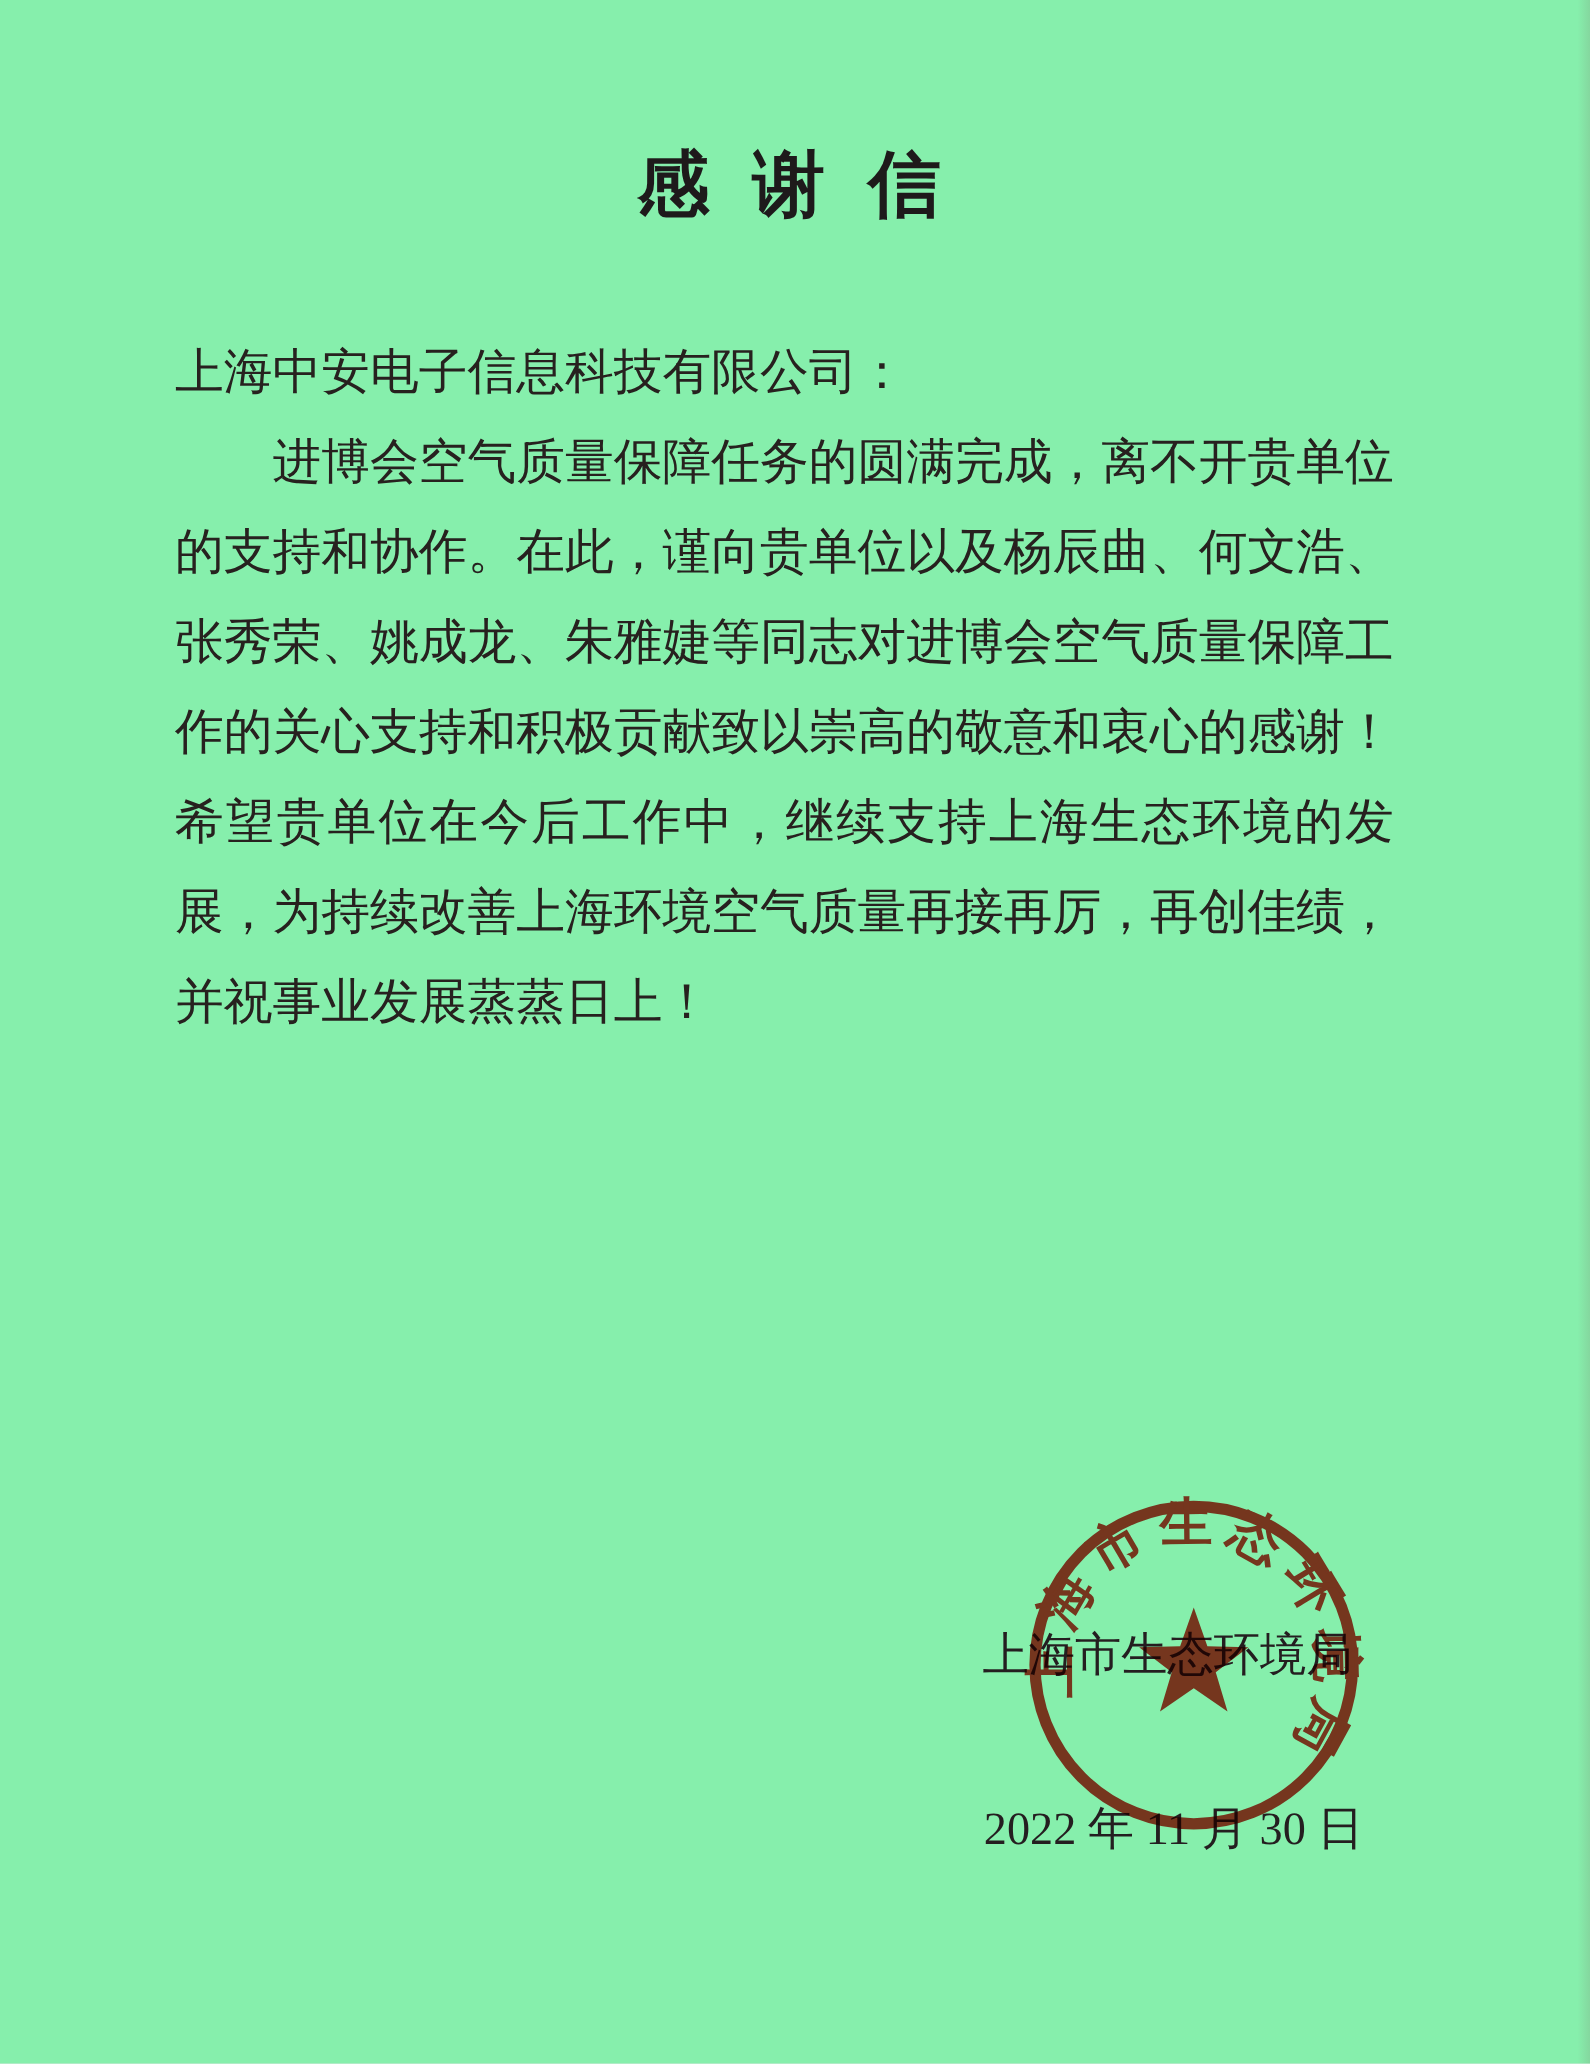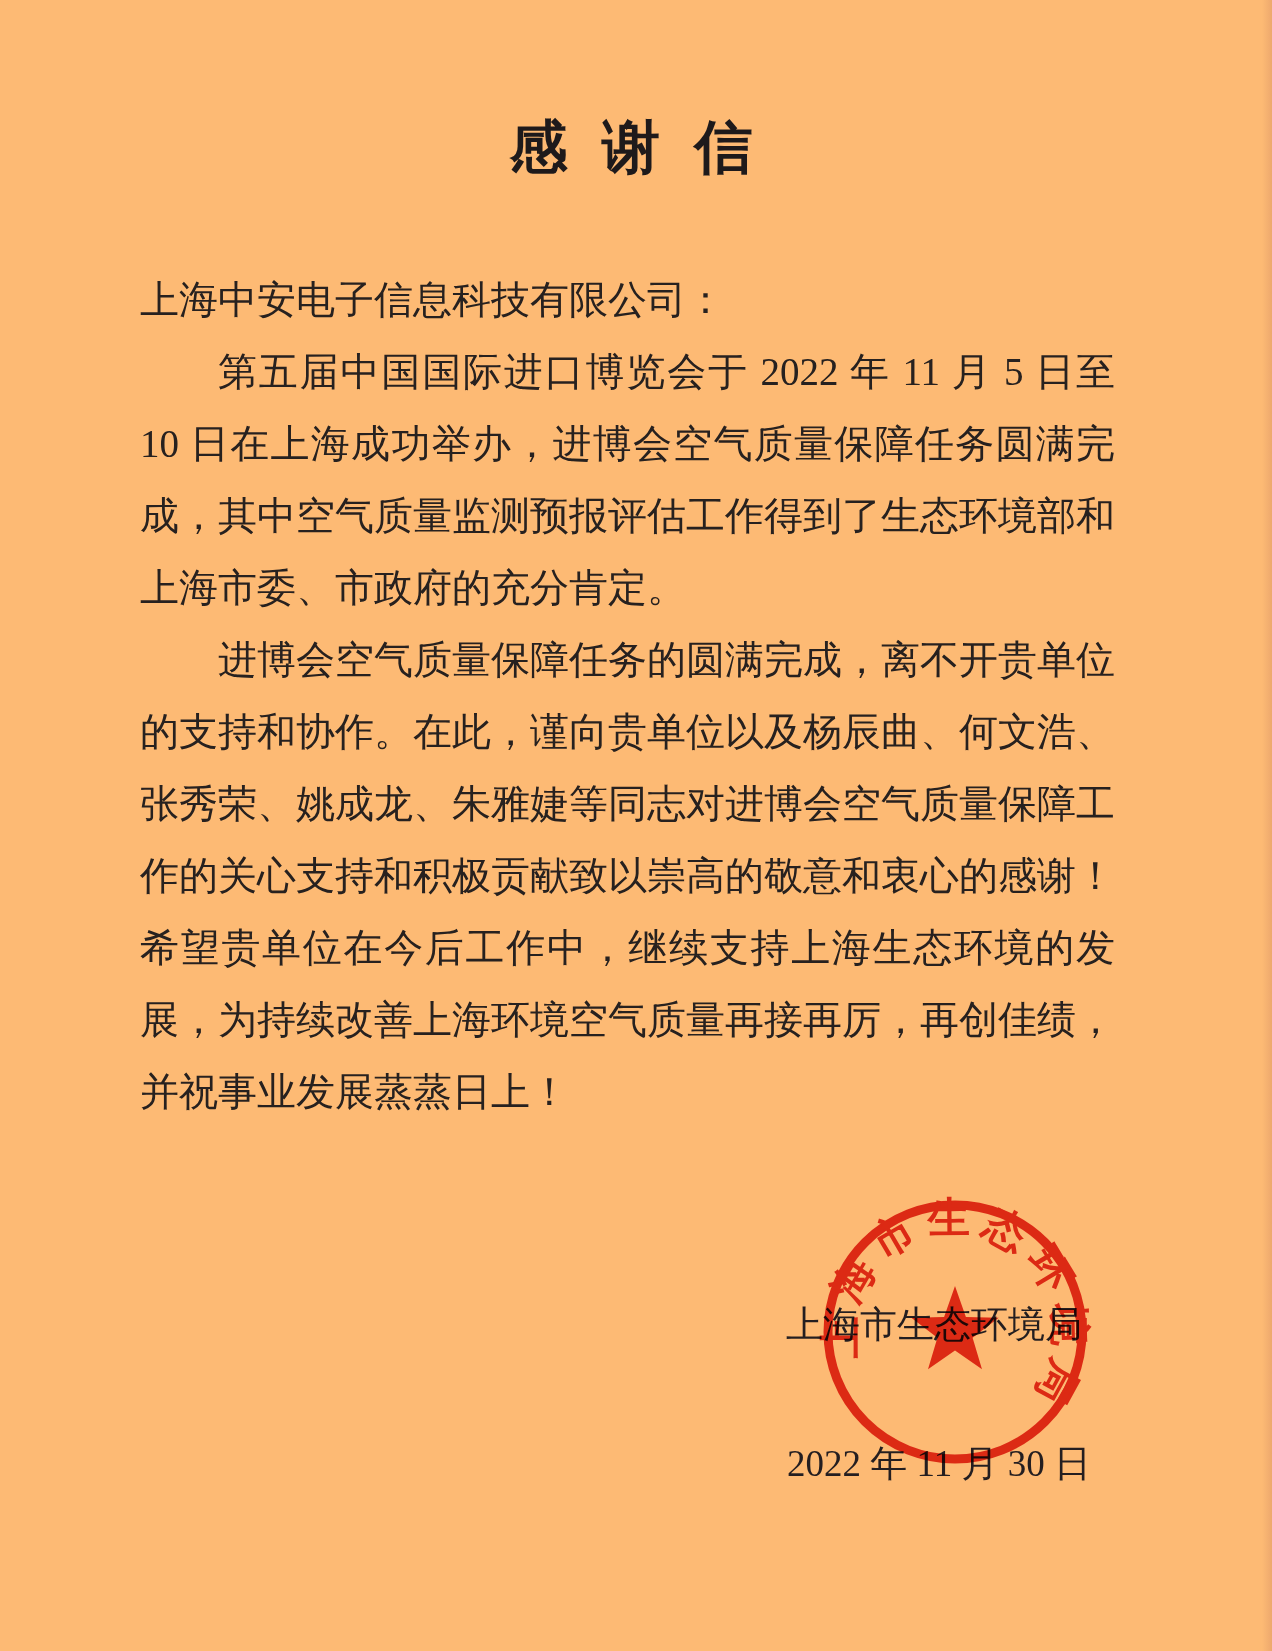--- a/index.html
+++ b/index.html
@@ -5,21 +5,21 @@
   html, body {
     margin: 0;
     padding: 0;
     background: #e9e9e9;
   }
   .page {
     position: relative;
     width: 1272px;
     height: 1651px;
     margin: 0 auto;
-    background: #fdba74;
+    background: #86efac;
     overflow: hidden;
     font-family: "Liberation Serif", "DejaVu Serif", serif;
     color: #27211f;
   }
   
   .page::after {
     content: "";
     position: absolute;
     top: 0; right: 0;
     width: 10px; height: 100%;
@@ -45,20 +45,21 @@
     left: 140px;
     width: 975px;
     font-size: 39px;
     line-height: 72px;
     text-align: justify;
     text-justify: inter-character;
   }
   .body-text p {
     margin: 0;
     padding: 0;
+    font-family: Liberation Mono, monospace;
   }
   .body-text p.para {
     text-indent: 2em;
   }
   .signature {
     position: absolute;
     top: 1303px;
     left: 786px;
     font-size: 37px;
     line-height: 44px;
@@ -93,21 +94,20 @@
 </style>
 </head>
 <body>
 
 <div class="page">
 
   <h1 class="title">感 谢 信</h1>
 
   <div class="body-text">
     <p class="salutation">上海中安电子信息科技有限公司：</p>
-    <p class="para">第五届中国国际进口博览会于 2022 年 11 月 5 日至 10 日在上海成功举办，进博会空气质量保障任务圆满完成，其中空气质量监测预报评估工作得到了生态环境部和上海市委、市政府的充分肯定。</p>
     <p class="para">进博会空气质量保障任务的圆满完成，离不开贵单位的支持和协作。在此，谨向贵单位以及杨辰曲、何文浩、张秀荣、姚成龙、朱雅婕等同志对进博会空气质量保障工作的关心支持和积极贡献致以崇高的敬意和衷心的感谢！希望贵单位在今后工作中，继续支持上海生态环境的发展，为持续改善上海环境空气质量再接再厉，再创佳绩，并祝事业发展蒸蒸日上！</p>
   </div>
 
   <div class="signature">上海市生态环境局</div>
   <div class="sign-date">2022 年 11 月 30 日</div>
 
   <svg class="seal" viewBox="0 0 300 300" xmlns="http://www.w3.org/2000/svg" xmlns:xlink="http://www.w3.org/1999/xlink">
     <defs>
       <path id="sealArc" d="M 53.4 175.9 A 100 100 0 1 1 230.9 208.8" fill="none"></path>
     </defs>

